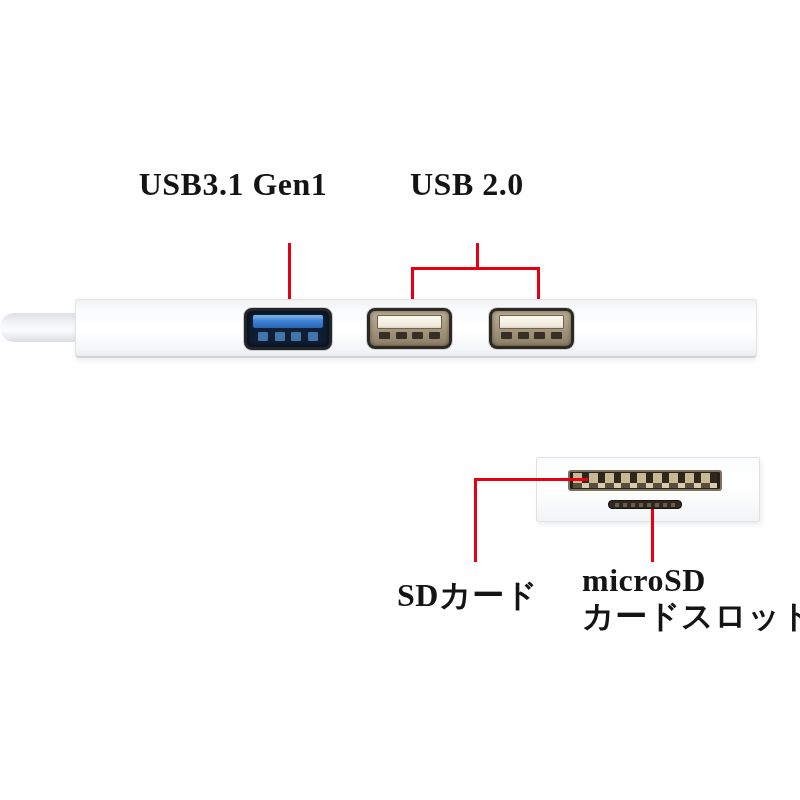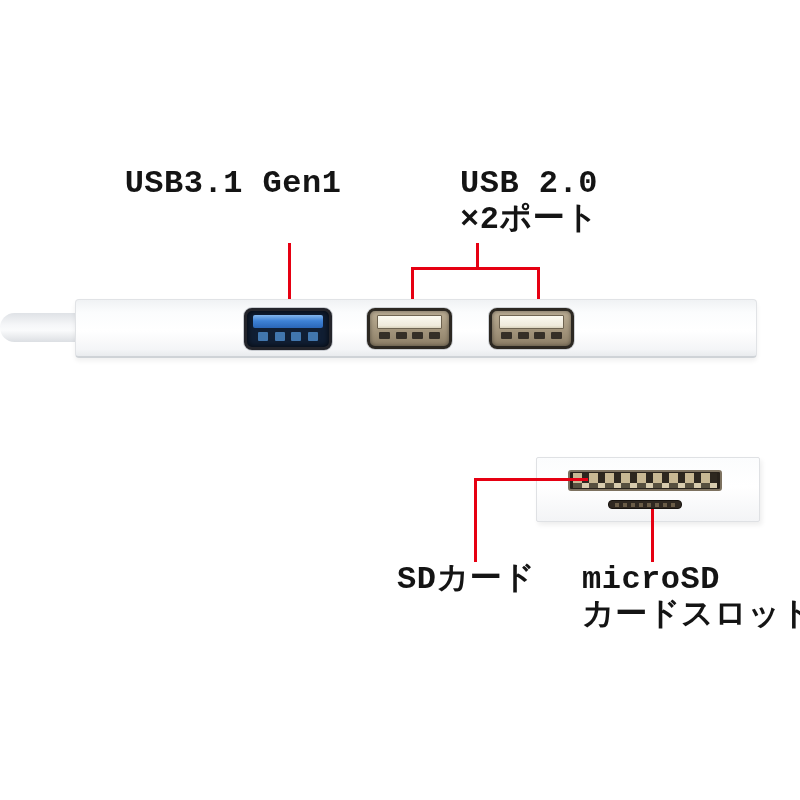--- a/index.html
+++ b/index.html
@@ -1,21 +1,21 @@
 <!DOCTYPE html>
 <html><head>
 <meta charset="utf-8">
 <style>
   html,body{margin:0;padding:0;background:#fff;}
   .canvas{
     position:relative;
     width:800px;height:788px;
     background:#ffffff;
     overflow:hidden;
-    font-family:Liberation Mono, monospace;
+    font-family:Liberation Serif, serif;
   }
   
   .callout{
     position:absolute;
     color:#141414;
     font-weight:bold;
     font-size:32px;
     line-height:36px;
     letter-spacing:0.5px;
     white-space:nowrap;
@@ -118,23 +118,22 @@
 </style>
 </head>
 <body>
 
 <div class="canvas">
 
   <div class="callout" style="left:102px;top:166px;width:262px;text-align:center;">
     <span class="ln">USB3.1 Gen1</span>
   </div>
 
-  <div class="callout" style="left:460px;top:166px;text-align:left;">
+  <div class="callout" style="left:410px;top:166px;text-align:right;">
     <span class="ln">USB 2.0</span>
-    <span class="ln">×2ポート</span>
   </div>
 
   <div class="leader" style="left:288px;top:243px;width:3px;height:68px;"></div>
   <div class="leader" style="left:476px;top:243px;width:3px;height:27px;"></div>
   <div class="leader" style="left:411px;top:267px;width:129px;height:3px;"></div>
   <div class="leader" style="left:411px;top:267px;width:3px;height:44px;"></div>
   <div class="leader" style="left:537px;top:267px;width:3px;height:44px;"></div>
 
   <div class="cable"></div>
   <div class="hub-body"></div>
@@ -175,21 +174,21 @@
     <div class="sd-lip"></div>
   </div>
   <div class="microsd-slot">
     <div class="microsd-pins"></div>
   </div>
 
   <div class="leader" style="left:474px;top:478px;width:114px;height:3px;"></div>
   <div class="leader" style="left:474px;top:478px;width:3px;height:84px;"></div>
   <div class="leader" style="left:651px;top:509px;width:3px;height:53px;"></div>
 
-  <div class="callout" style="left:397px;top:562px;text-align:right;">
+  <div class="callout" style="left:397px;top:577px;text-align:right;">
     <span class="ln">SDカード</span>
   </div>
 
   <div class="callout" style="left:582px;top:562px;text-align:left;">
     <span class="ln">microSD</span>
     <span class="ln">カードスロット</span>
   </div>
 
 </div>
 

